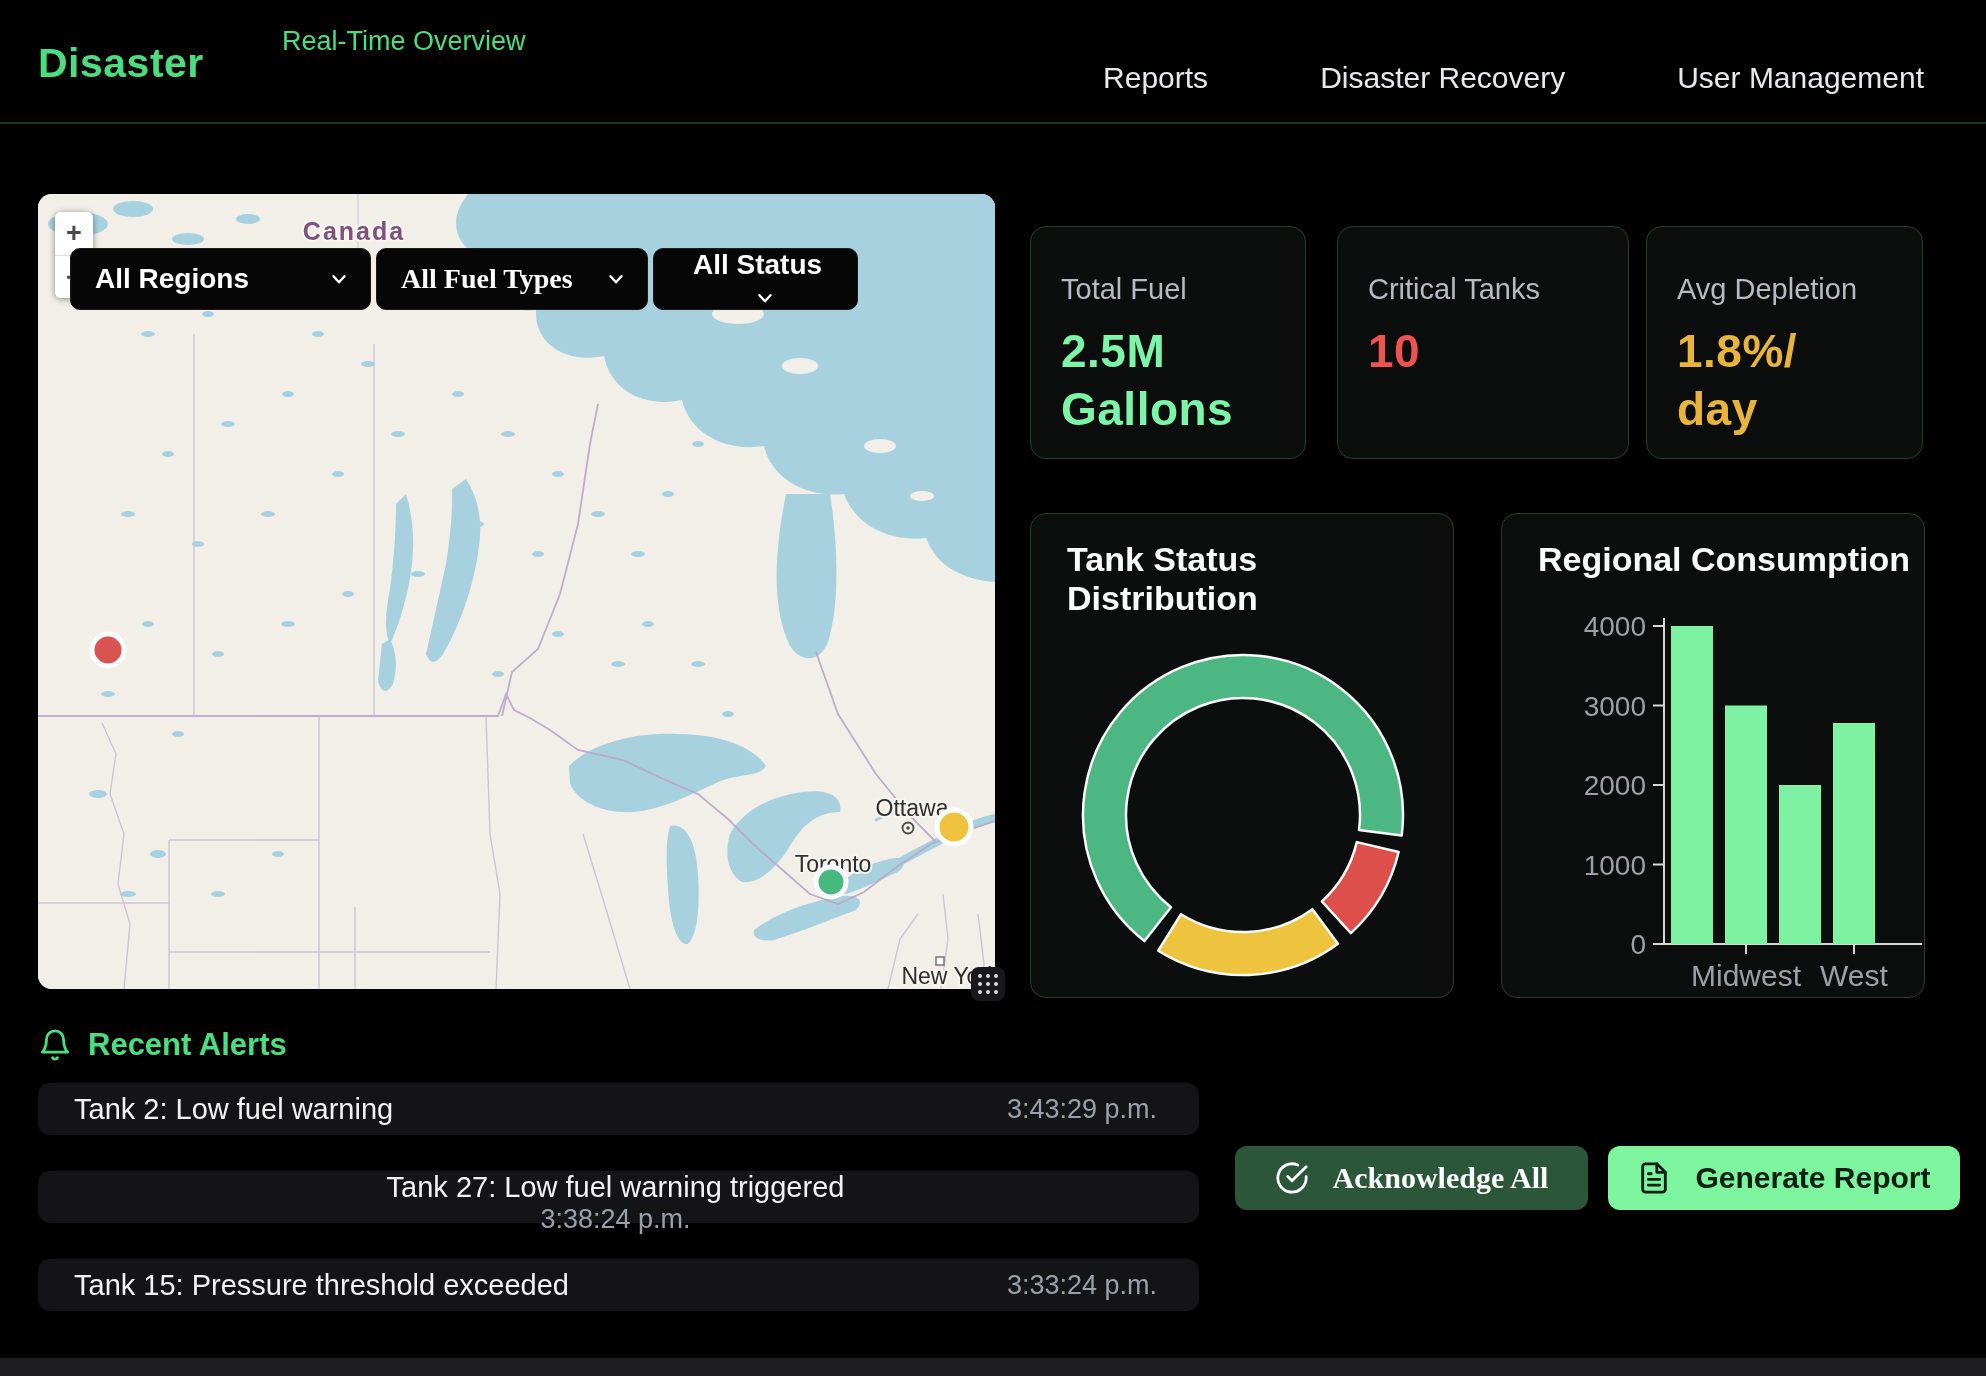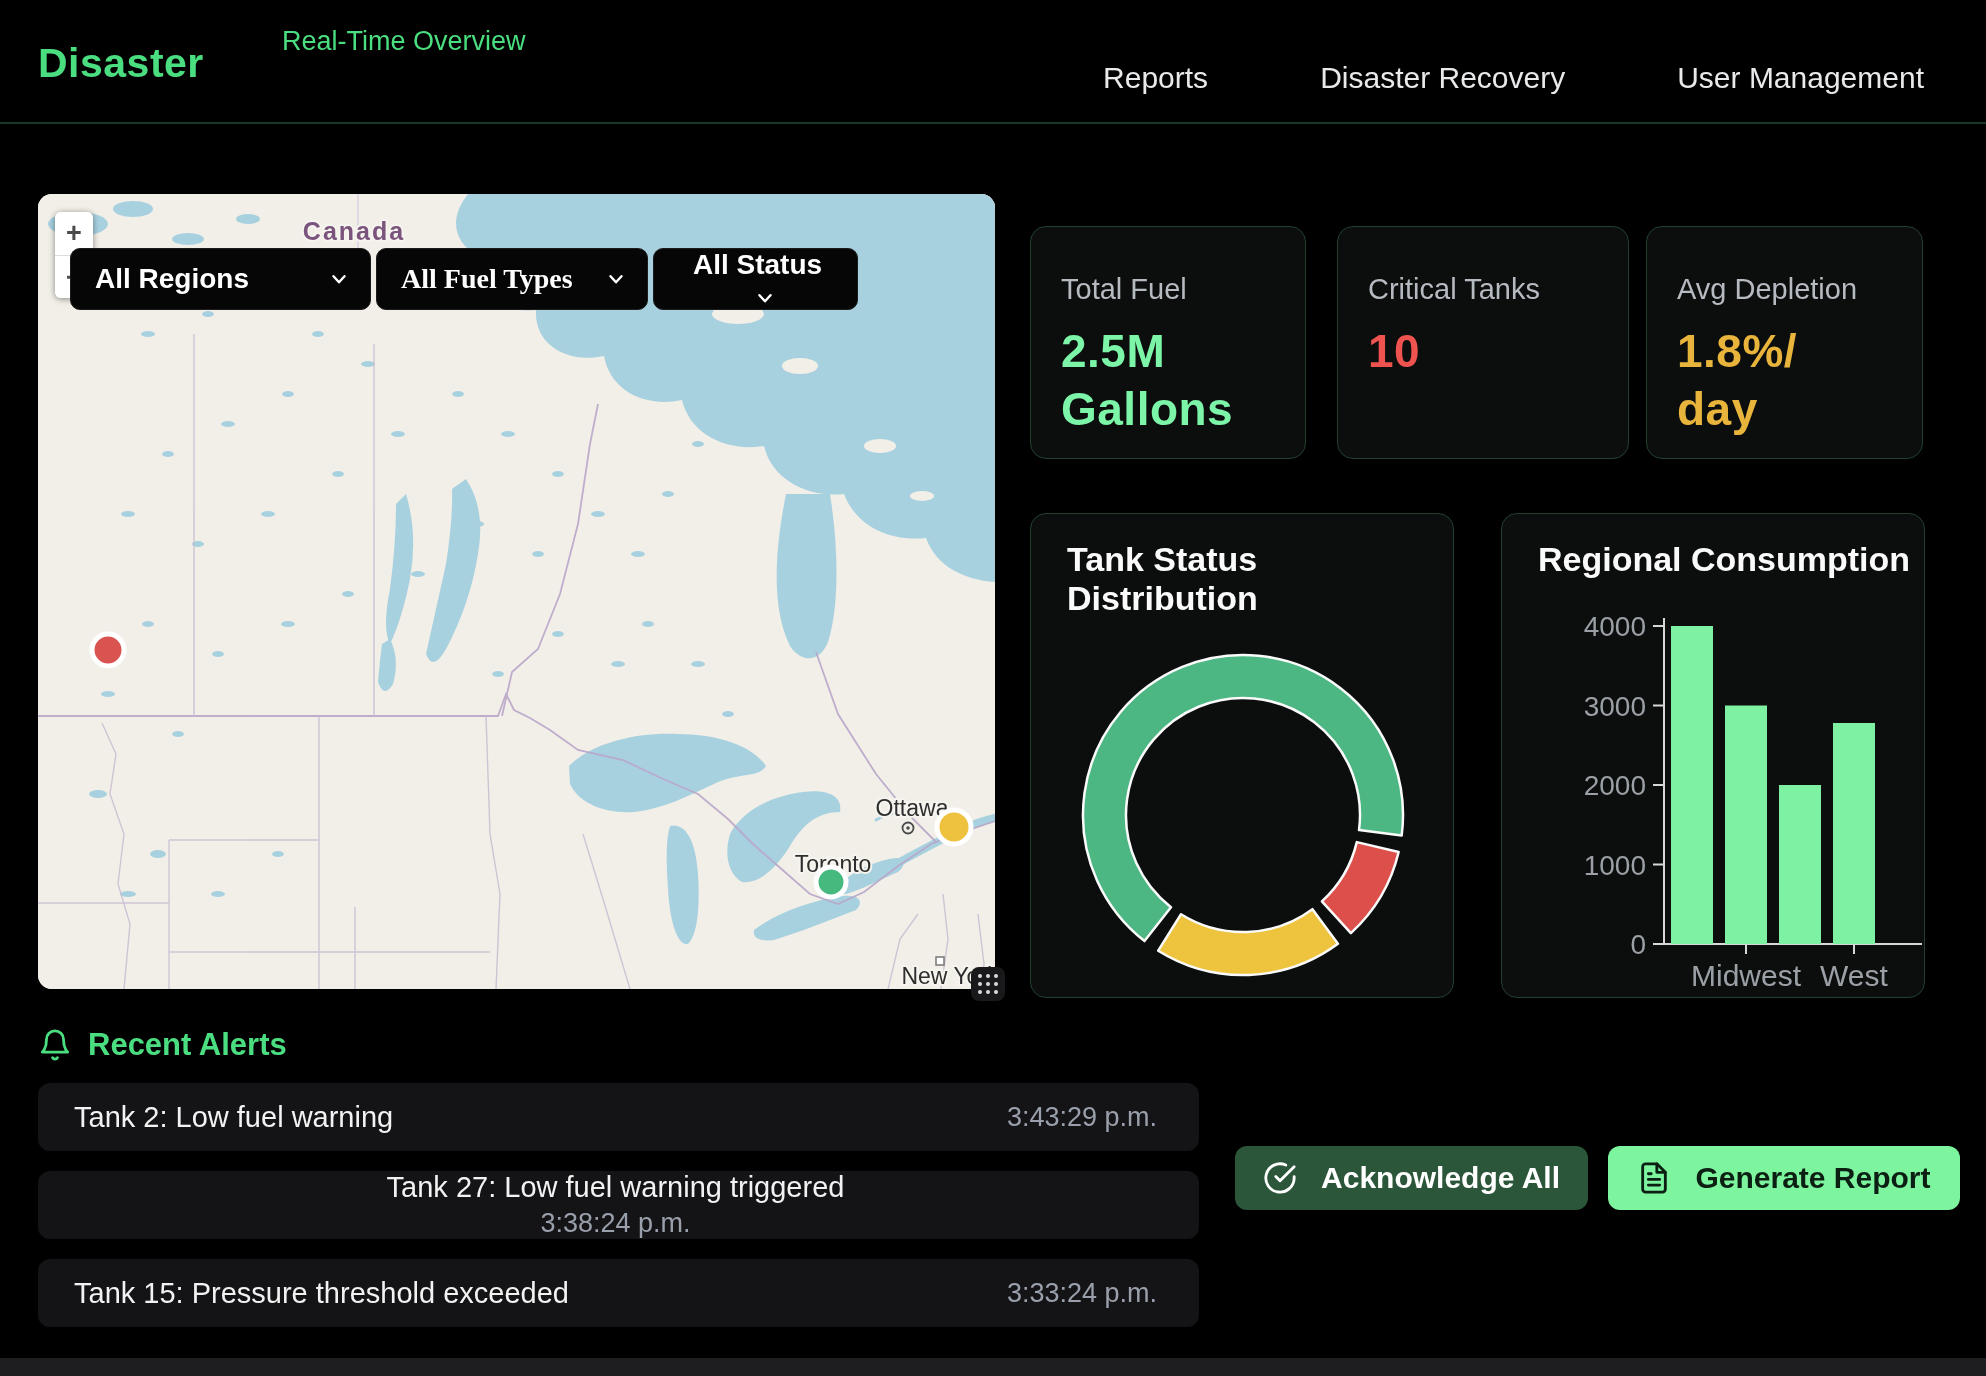--- a/index.html
+++ b/index.html
@@ -45,21 +45,21 @@
   .stat-value { font-size:46px; font-weight:800; line-height:58px; letter-spacing:.5px; }
   .chart-card { top:513px; height:485px; }
   .chart-card.donut { left:1030px; width:424px; }
   .chart-card.bars  { left:1501px; width:424px; }
   .chart-title { position:absolute; left:36px; top:26px; font-size:34px; font-weight:800; color:#fafafa; }
   .chart-card svg { position:absolute; inset:0; }
   
   .alerts-head { position:absolute; left:38px; top:1026px; display:flex; align-items:center; gap:16px; }
   .alerts-title { font-size:31px; font-weight:800; color:#4ade80; }
   .bell { width:34px; height:38px; }
-  .alert-row { position:absolute; left:38px; width:1161px; height:68px; background:#141417; border-radius:12px;
+  .alert-row { position:absolute; left:38px; width:1161px; height:52px; background:#141417; border-radius:12px;
     display:flex; align-items:center; justify-content:space-between; padding:0 42px 0 36px; cursor:pointer; }
   .alert-row.r1 { top:1083px; } .alert-row.r2 { top:1171px;flex-direction:column; } .alert-row.r3 { top:1259px; }
   .alert-msg { font-size:29px; color:#f2f2f2; }
   .alert-time { font-size:27px; color:#9aa0ab; }
   .action-btn { position:absolute; top:1146px; height:64px; border:none; border-radius:12px;
     display:flex; align-items:center; justify-content:center; gap:24px; font-family:inherit;
     font-size:30px; font-weight:700; cursor:pointer; }
   .action-btn.ack { left:1235px; width:353px; }
   .action-btn.gen { left:1608px; width:352px; }
   .action-btn svg { width:34px; height:34px; flex:0 0 auto; }
@@ -309,21 +309,21 @@
 </div>
 <div class="alert-row r2">
   <span class="alert-msg">Tank 27: Low fuel warning triggered</span>
   <span class="alert-time">3:38:24 p.m.</span>
 </div>
 <div class="alert-row r3">
   <span class="alert-msg">Tank 15: Pressure threshold exceeded</span>
   <span class="alert-time">3:33:24 p.m.</span>
 </div>
 
-<button class="action-btn ack" style="background: rgb(43, 86, 57); color: rgb(255, 255, 255);">
+<button class="action-btn ack" style="background: rgb(43, 86, 57); color: rgb(255, 255, 255); font-family: Liberation Serif, serif;">
   <svg viewBox="0 0 24 24">
     <path d="M22 11.08V12a10 10 0 1 1-5.93-9.14" fill="none" stroke="#ffffff" stroke-width="2" stroke-linecap="round" stroke-linejoin="round"></path>
     <polyline points="22 4 12 14.01 9 11.01" fill="none" stroke="#ffffff" stroke-width="2" stroke-linecap="round" stroke-linejoin="round"></polyline>
   </svg>
   <span>Acknowledge All</span>
 </button>
 <button class="action-btn gen" style="background: rgb(125, 244, 158); color: rgb(11, 32, 19);">
   <svg viewBox="0 0 24 24">
     <path d="M14 2H6a2 2 0 0 0-2 2v16a2 2 0 0 0 2 2h12a2 2 0 0 0 2-2V8z" fill="none" stroke="#0b2013" stroke-width="2" stroke-linecap="round" stroke-linejoin="round"></path>
     <path d="M14 2v6h6" fill="none" stroke="#0b2013" stroke-width="2" stroke-linecap="round" stroke-linejoin="round"></path>

